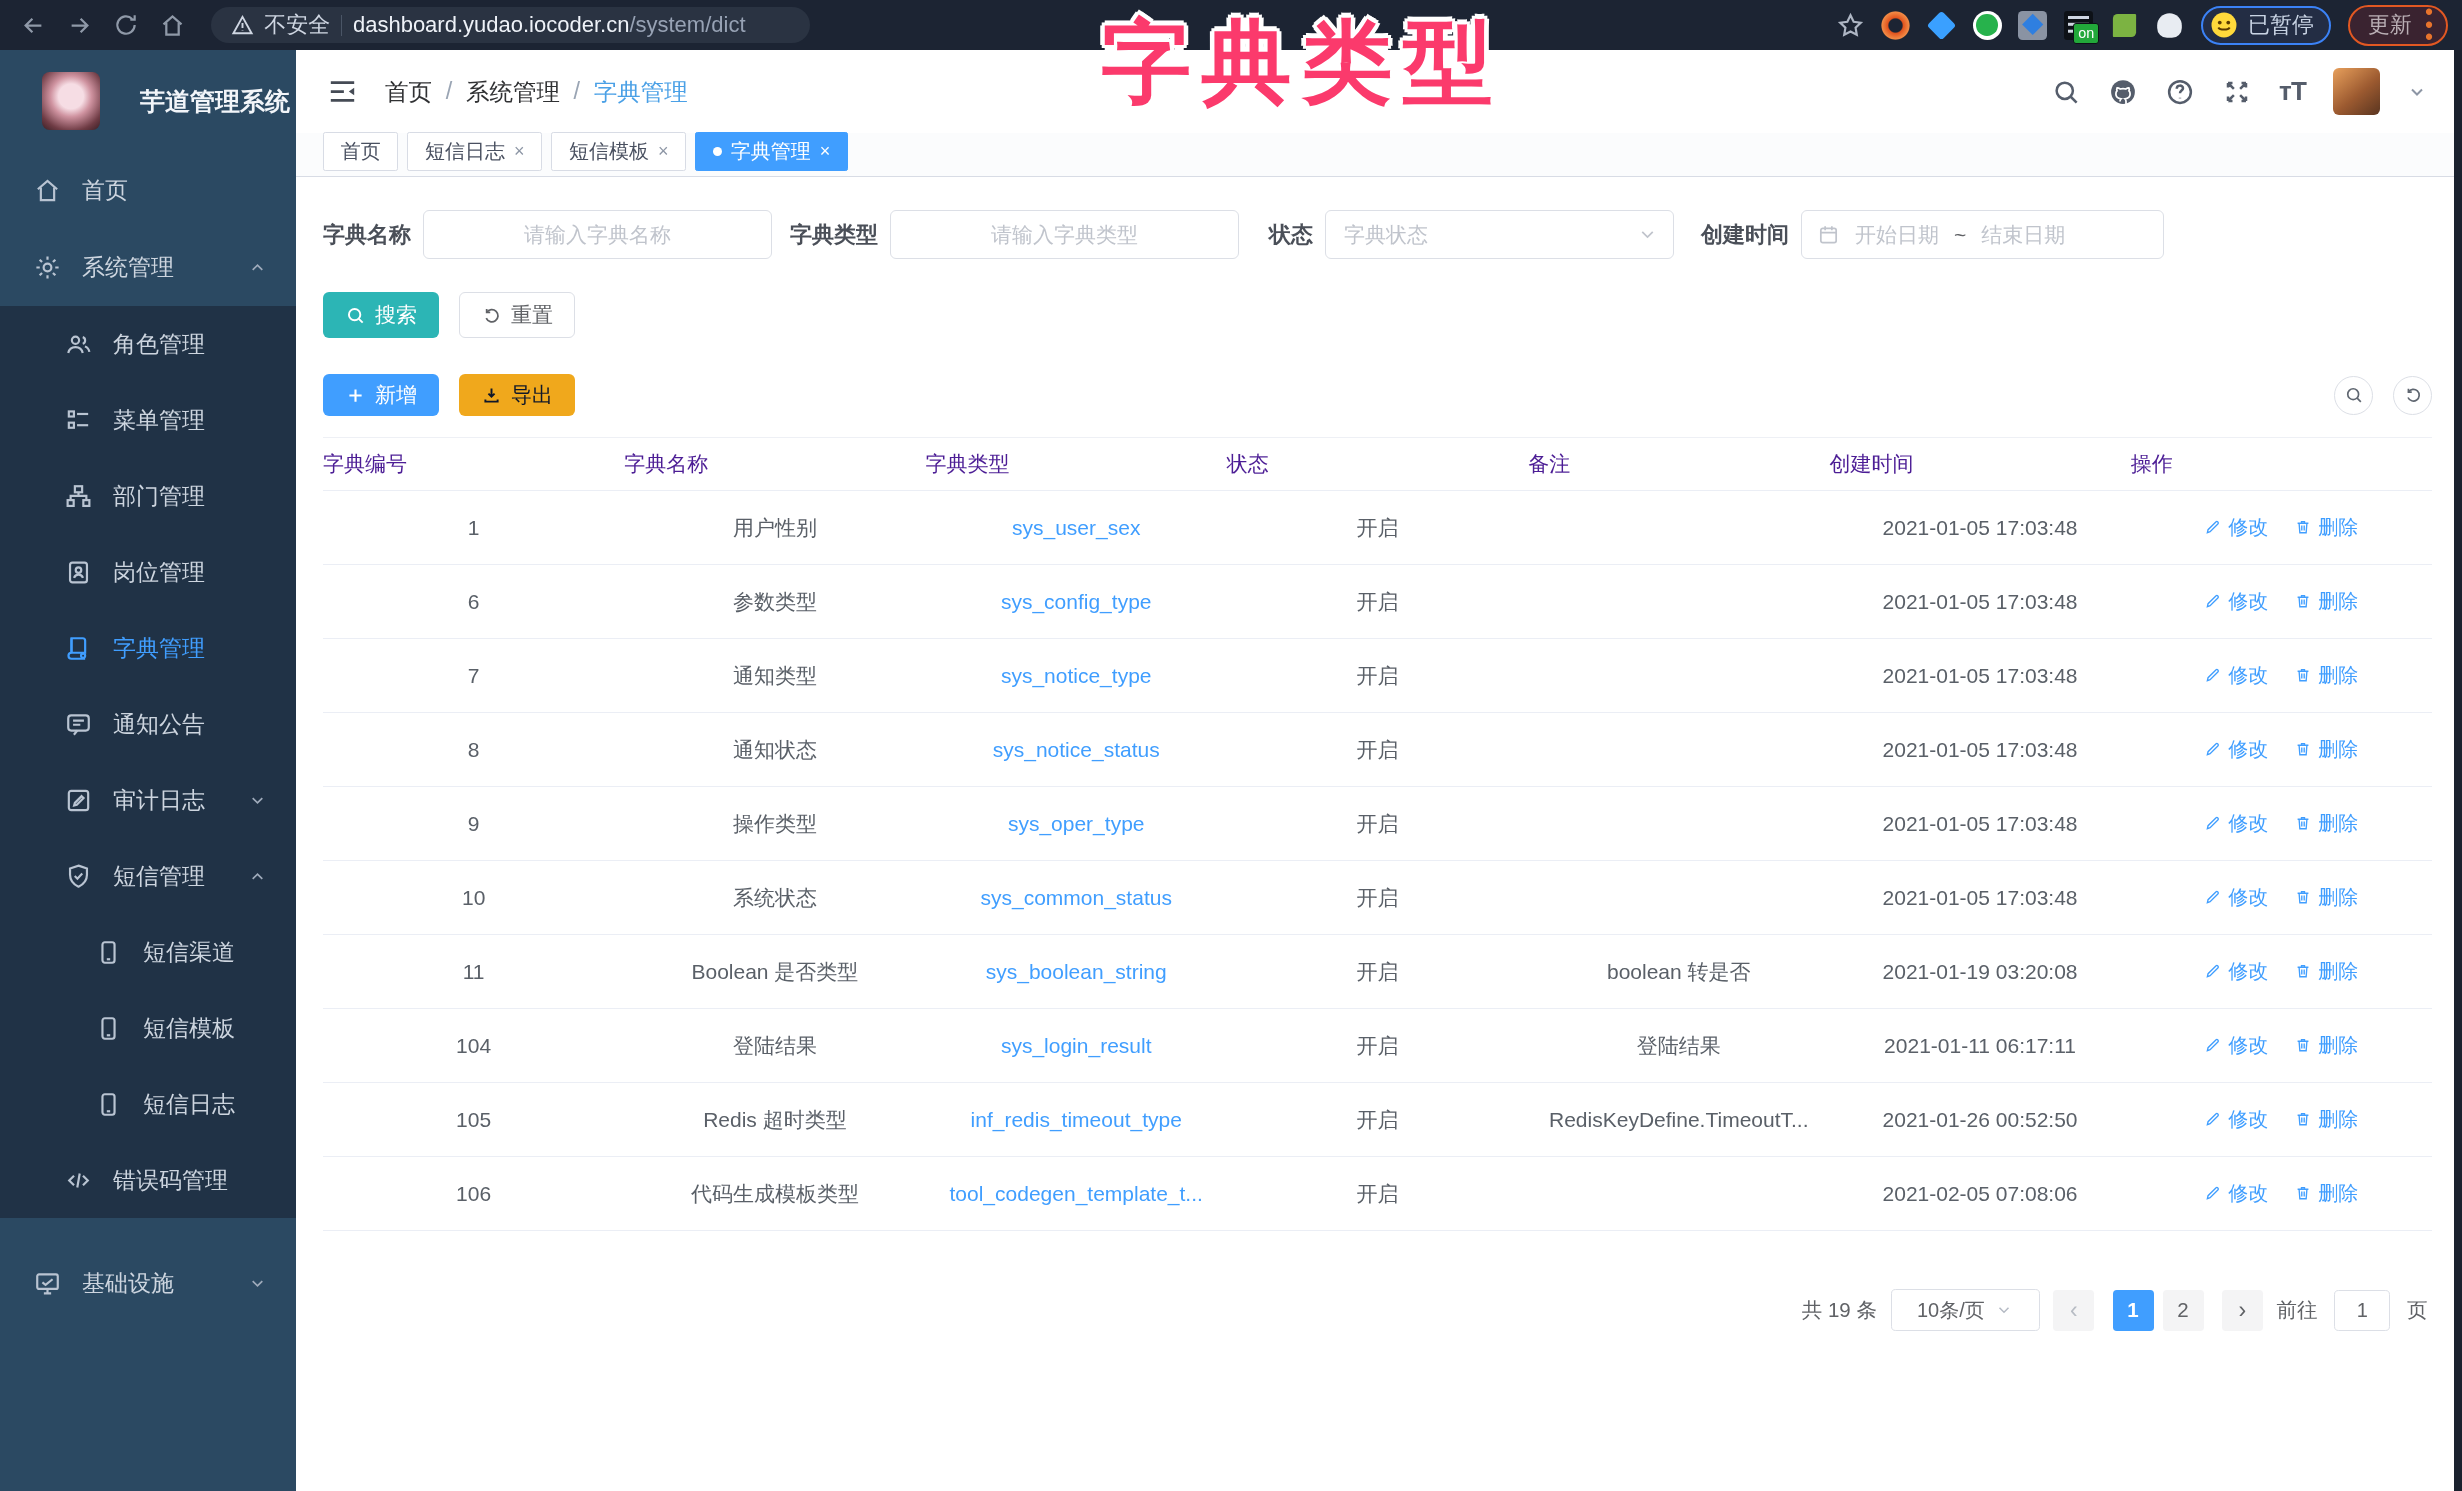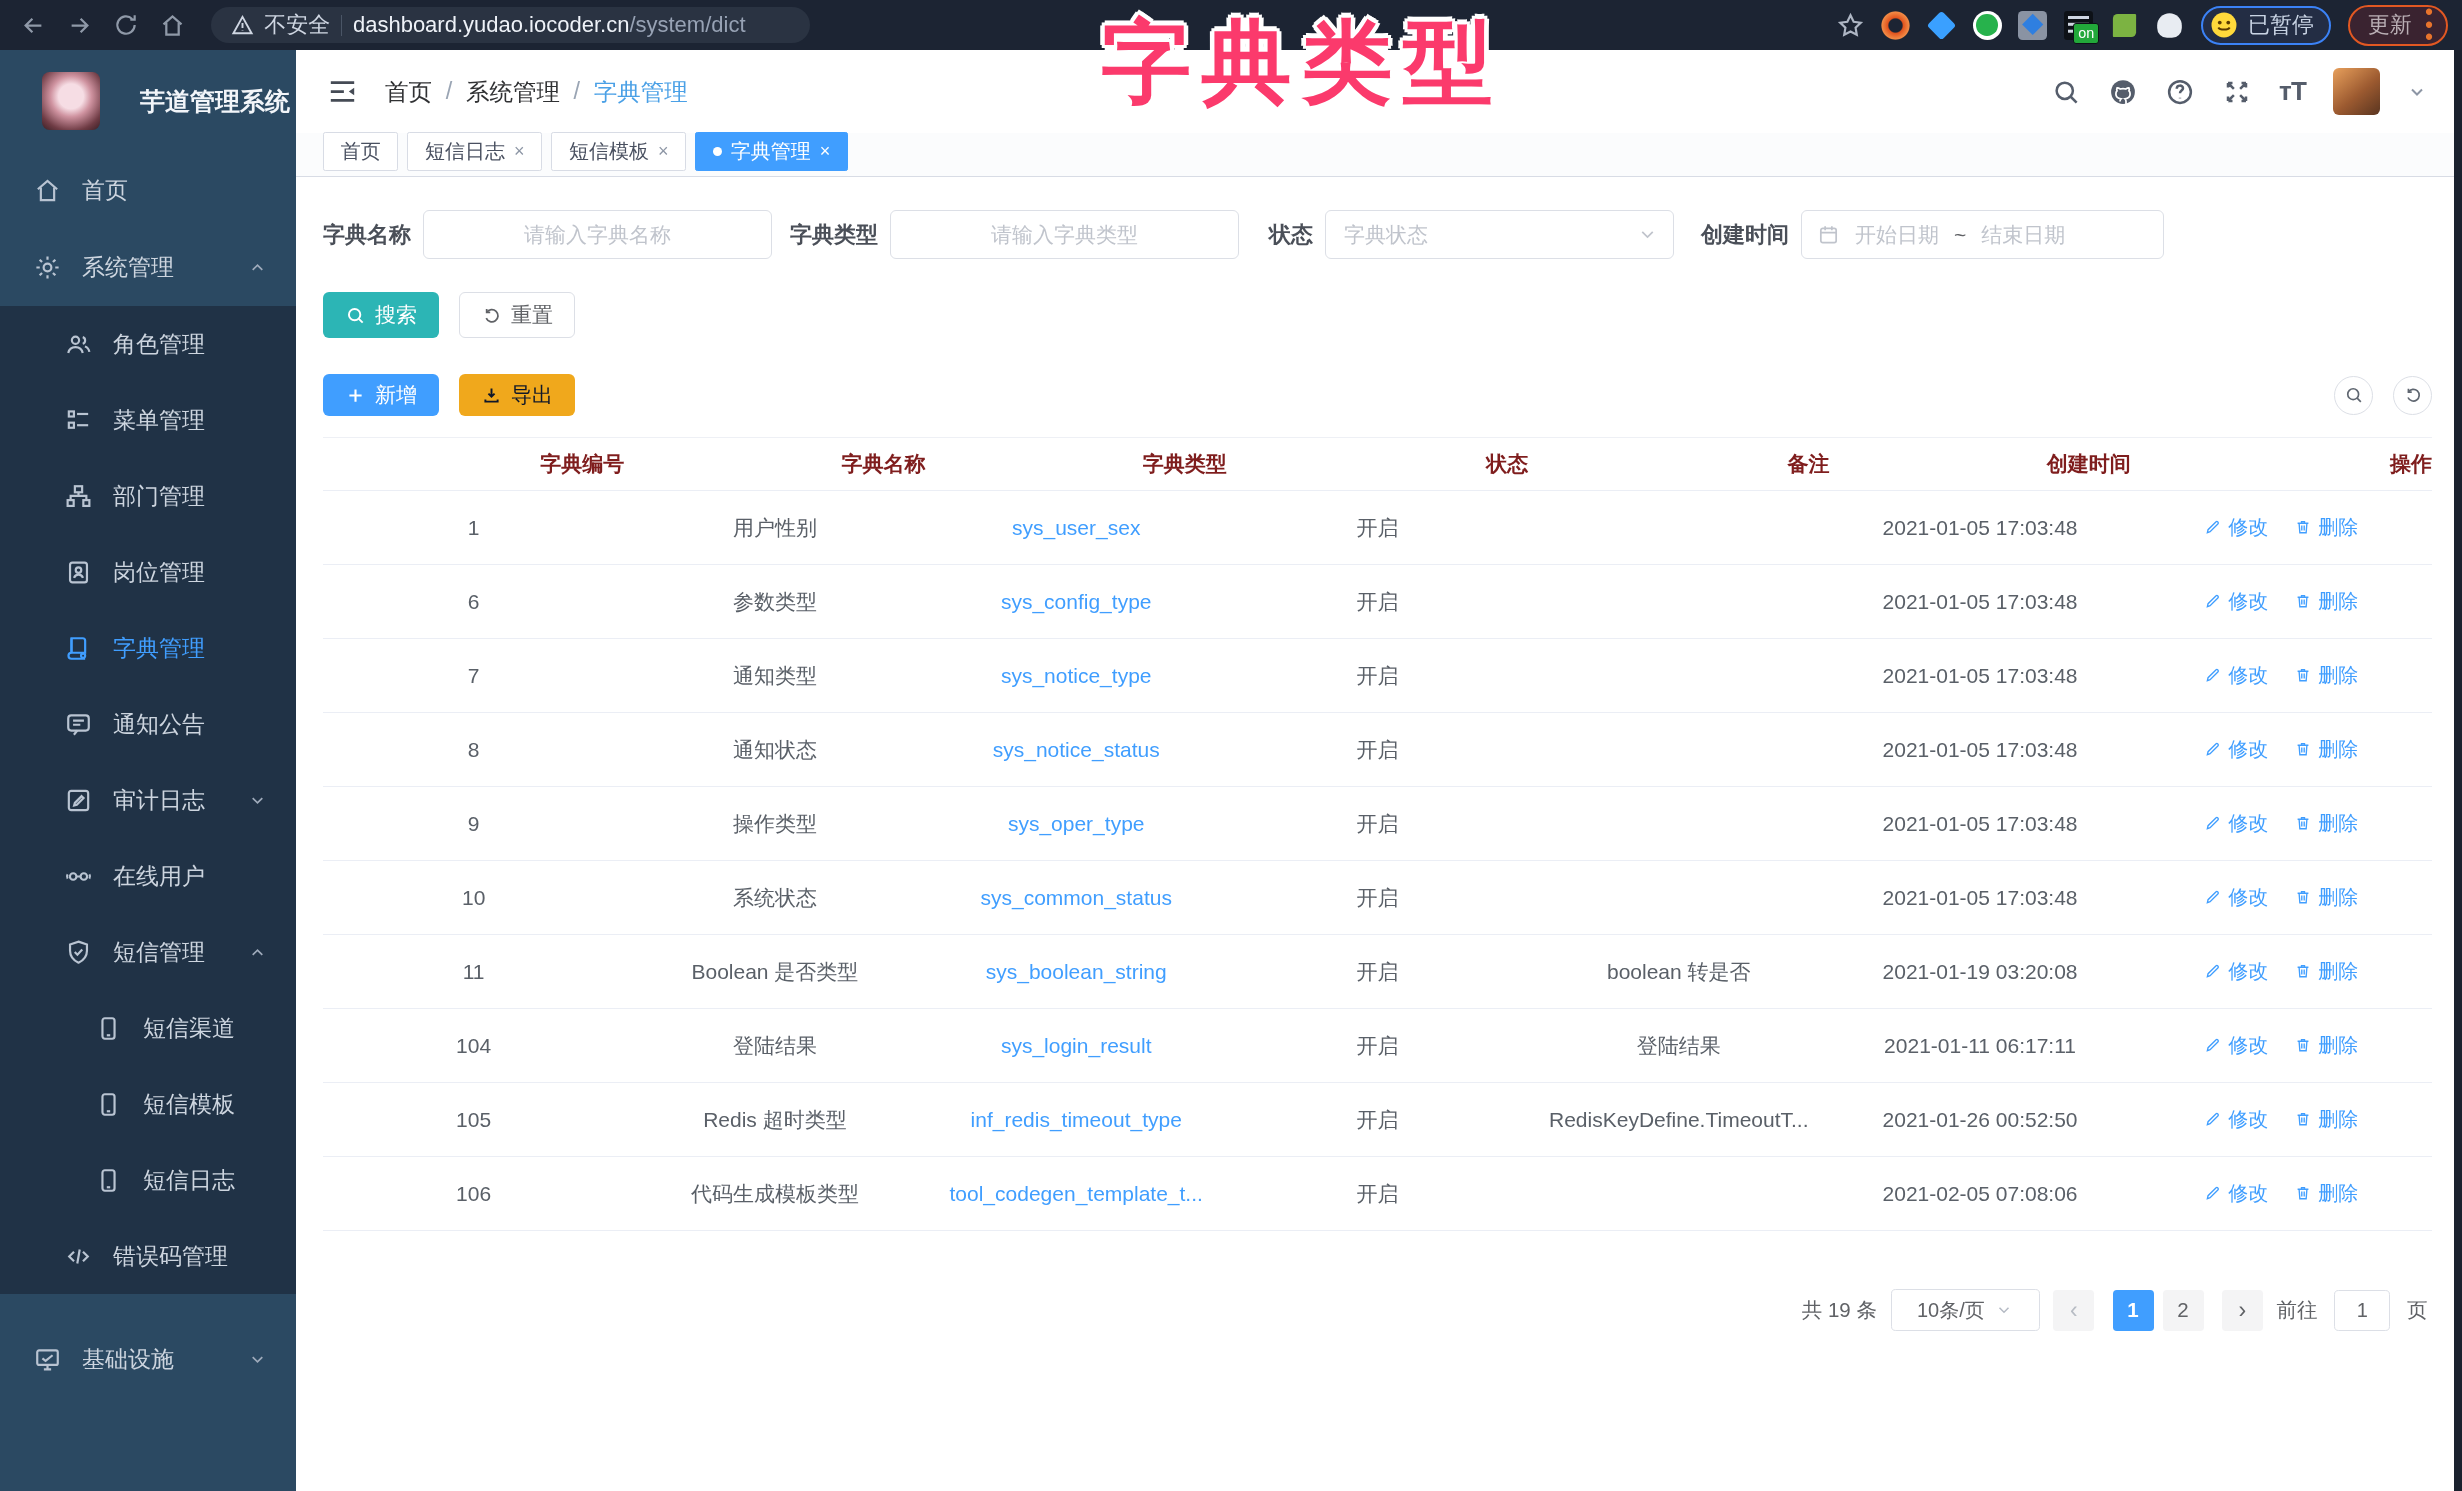--- a/index.html
+++ b/index.html
@@ -100,21 +100,21 @@
   .btn.teal { background:var(--teal); color:#fff; }
   .btn.plain { background:#fff; color:#606266; border-color:#dcdfe6; }
   .btn.blue { background:var(--accent); color:#fff; height:42px; }
   .btn.orange { background:var(--warning); color:#0f172a; height:42px; }
   .spacer { flex:1; }
   .circle-btn { width:39px; height:39px; border-radius:50%; border:0.8px solid #dcdfe6; background:#fff; color:#5f6670; display:flex; align-items:center; justify-content:center; cursor:pointer; }
   .circle-btn svg { width:20px; height:20px; }
 
   
   table.grid { width:100%; border-collapse:collapse; table-layout:fixed; margin-top:21px; border-top:0.8px solid #eef0f5; }
-  .grid th { height:53px; font-size:21px; color:#7f1d1d; font-weight:bold; border-bottom:0.8px solid #ebeef5; text-align:right; }
+  .grid th { height:53px; font-size:21px; color:#4c1d95; font-weight:normal; border-bottom:0.8px solid #ebeef5; text-align:left; }
   .grid td { height:74px; font-size:21px; color:#5a6068; border-bottom:0.8px solid #ebeef5; text-align:center; white-space:nowrap; overflow:hidden; text-overflow:ellipsis; padding:0 7.6px; }
   .grid td.type a { color:var(--accent); text-decoration:none; cursor:pointer; }
   .op-link { color:var(--accent); font-size:20px; display:inline-flex; align-items:center; gap:6px; cursor:pointer; }
   .op-link + .op-link { margin-left:26px; }
   .op-link svg { width:18px; height:18px; }
 
   
   .pagination { margin-top:58px; display:flex; align-items:center; justify-content:flex-end; gap:13.7px; font-size:20.5px; color:#606266; padding-right:4.6px; }
   .psize { width:149px; height:42px; border:0.8px solid #dcdfe6; border-radius:4.6px; display:flex; align-items:center; justify-content:center; gap:10.6px; color:#606266; font-size:20px; cursor:pointer; }
   .psize .caret { width:18px; height:18px; color:#b4bac4; }
@@ -296,30 +296,20 @@
           <span class="mi-label">审计日志</span>
           <span class="mi-arrow">
             <svg viewBox="0 0 24 24" fill="none" stroke="currentColor" stroke-width="1.8" width="100%" height="100%">
               <path d="M7 9.5l5 5 5-5"></path>
             </svg>
           </span>
         </div>
         <div class="mi lv2">
           <span class="mi-icon">
             <svg viewBox="0 0 24 24" fill="none" stroke="currentColor" stroke-width="1.8" width="100%" height="100%">
-              <circle cx="7.6" cy="12" r="2.7"></circle>
-              <circle cx="16.4" cy="12" r="2.7"></circle>
-              <path d="M10.3 12h3.4M3 10.3c-.7 1.1-.7 2.3 0 3.4M21 10.3c.7 1.1.7 2.3 0 3.4"></path>
-            </svg>
-          </span>
-          <span class="mi-label">在线用户</span>
-        </div>
-        <div class="mi lv2">
-          <span class="mi-icon">
-            <svg viewBox="0 0 24 24" fill="none" stroke="currentColor" stroke-width="1.8" width="100%" height="100%">
               <path d="M12 3l7 2.4v5.1c0 4.4-2.8 7.9-7 9.9-4.2-2-7-5.5-7-9.9V5.4z"></path>
               <path d="M8.9 11.6l2.2 2.2 4-4.3"></path>
             </svg>
           </span>
           <span class="mi-label">短信管理</span>
           <span class="mi-arrow">
             <svg viewBox="0 0 24 24" fill="none" stroke="currentColor" stroke-width="1.8" width="100%" height="100%">
               <path d="M7 14.5l5-5 5 5"></path>
             </svg>
           </span>

